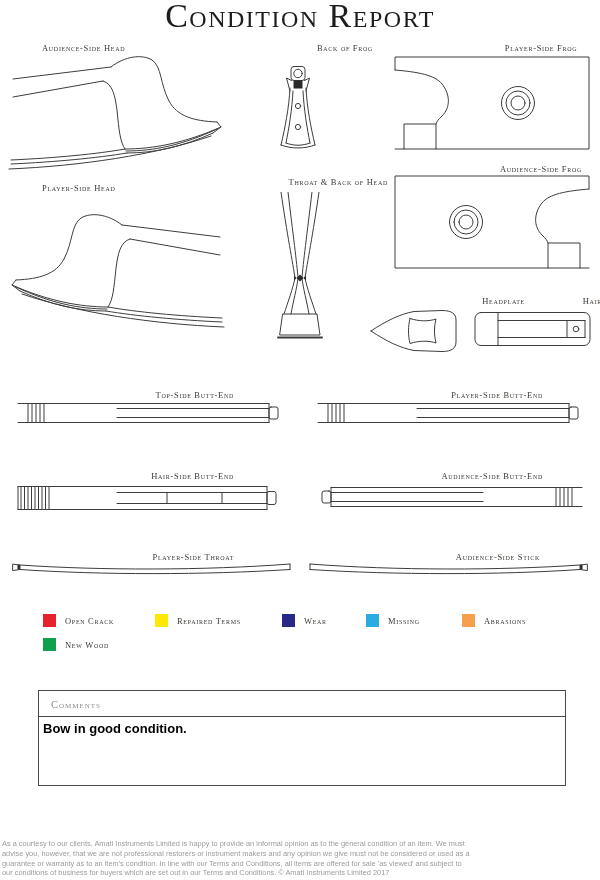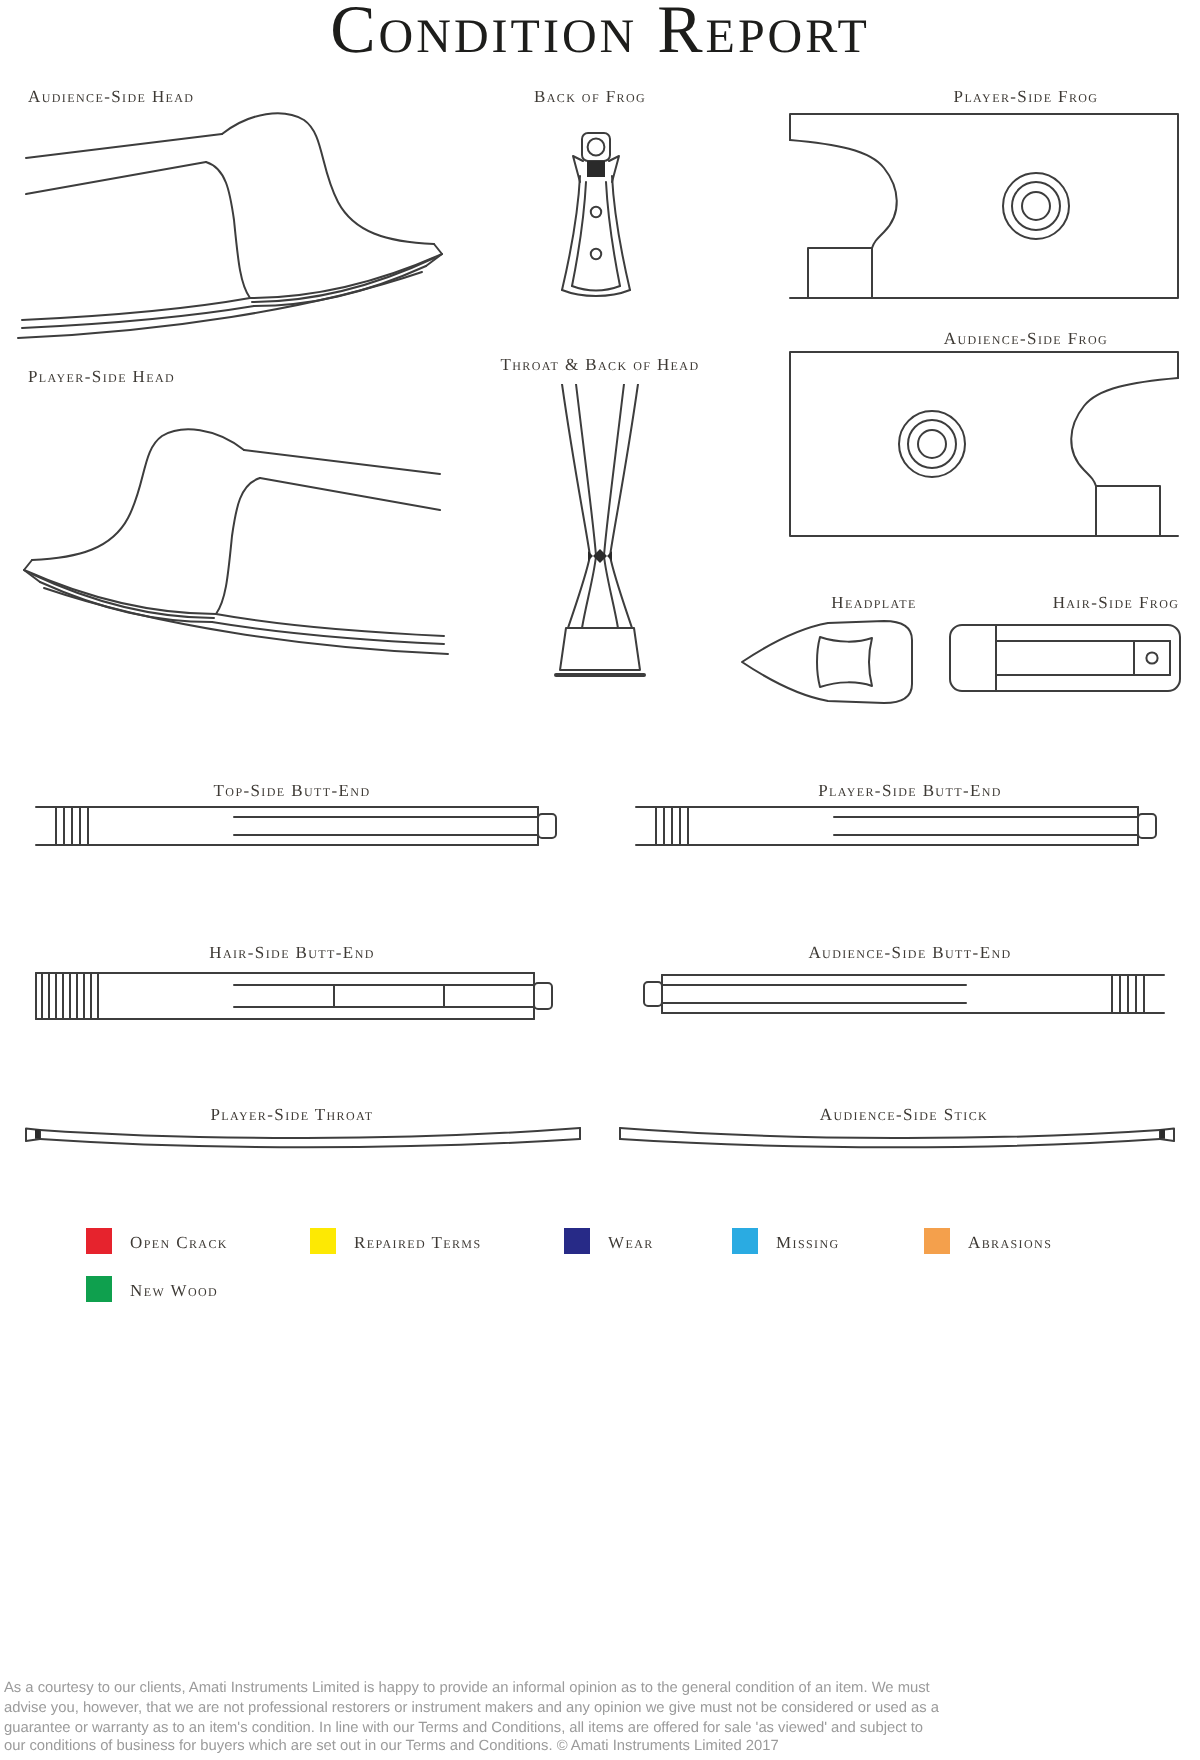--- a/index.html
+++ b/index.html
@@ -2,22 +2,22 @@
 <html><head>
 <meta charset="utf-8">
 <style>
   html,body{margin:0;padding:0;background:#fff;}
   #page{position:relative;width:600px;height:880px;background:#fff;overflow:hidden;
         font-family:"Liberation Serif",serif;padding-left:48px;}
   .title{position:absolute;top:-3px;left:0;width:600px;text-align:center;
          font:34px "Liberation Serif",serif;font-variant:small-caps;
          letter-spacing:1.5px;color:#1d1d1b;}
   .lbl{position:absolute;font-family:"Liberation Serif",serif;font-size:8.5px;
-       font-variant:small-caps;letter-spacing:0.7px;color:#3e3a35;white-space:nowrap;}
-  .lbl.c{text-align:center;}
+       font-variant:small-caps;letter-spacing:0.7px;color:#3e3a35;white-space:nowrap;margin-left:28px;}
+  .lbl.c{text-align:right;}
   .lbl.r{text-align:center;}
   .d{position:absolute;}
   .d path,.d rect,.d circle,.d line{fill:none;stroke:#3d3d3d;stroke-width:1;
        stroke-linejoin:round;stroke-linecap:round;}
   .d .fill{fill:#2a2a2a;stroke:none;}
   .d .thick{stroke-width:2;}
   .legend{position:absolute;left:40px;top:614px;width:530px;height:42px;}
   .legend-item{position:absolute;display:flex;align-items:center;gap:9px;text-align:right;}
   .swatch{width:13px;height:13px;display:inline-block;flex:0 0 auto;}
   .legend-label{font-family:"Liberation Serif",serif;font-size:8.5px;
@@ -231,17 +231,21 @@
     <div class="legend-item" style="left:422px;top:0">
       <span class="swatch" style="background-color: rgb(244, 160, 76);"></span>
       <span class="legend-label">Abrasions</span>
     </div>
     <div class="legend-item" style="left:3px;top:24px">
       <span class="swatch" style="background-color: rgb(15, 160, 78);"></span>
       <span class="legend-label">New Wood</span>
     </div>
   </div>
 
+  <div class="comments">
+    <div class="comments-header">Comments</div>
+    <div class="comments-body">Bow in good condition.</div>
+  </div>
 
   <div class="disclaimer">As a courtesy to our clients, Amati Instruments Limited is happy to provide an informal opinion as to the general condition of an item. We must advise you, however, that we are not professional restorers or instrument makers and any opinion we give must not be considered or used as a guarantee or warranty as to an item's condition. In line with our Terms and Conditions, all items are offered for sale 'as viewed' and subject to our conditions of business for buyers which are set out in our Terms and Conditions. © Amati Instruments Limited 2017</div>
   <div class="logo" style="color: rgb(51, 61, 82);">AMATI</div>
 
 </div>
 
 </body></html>

